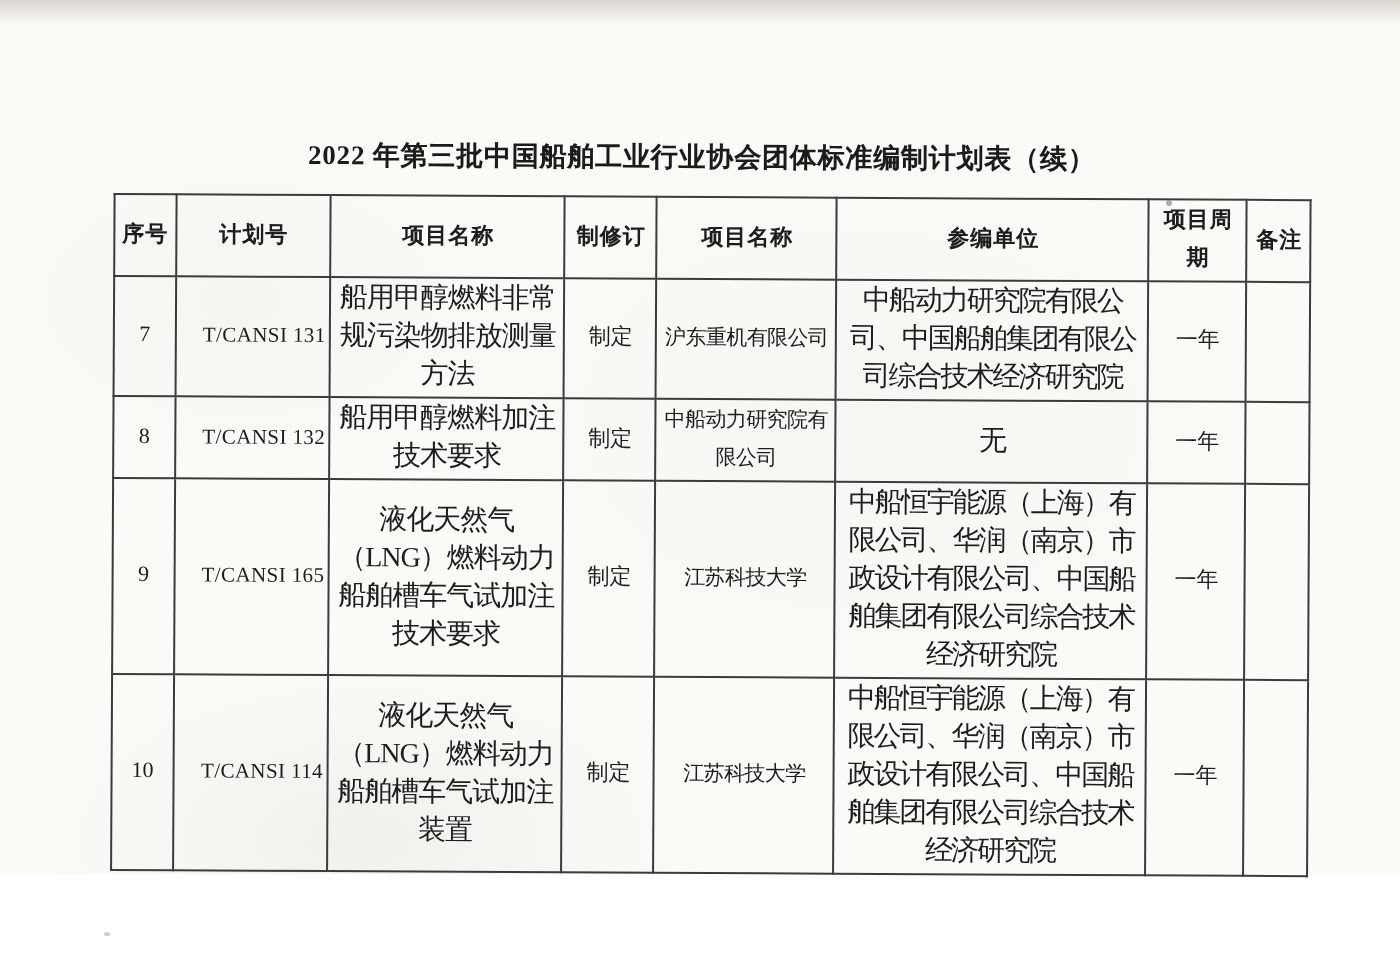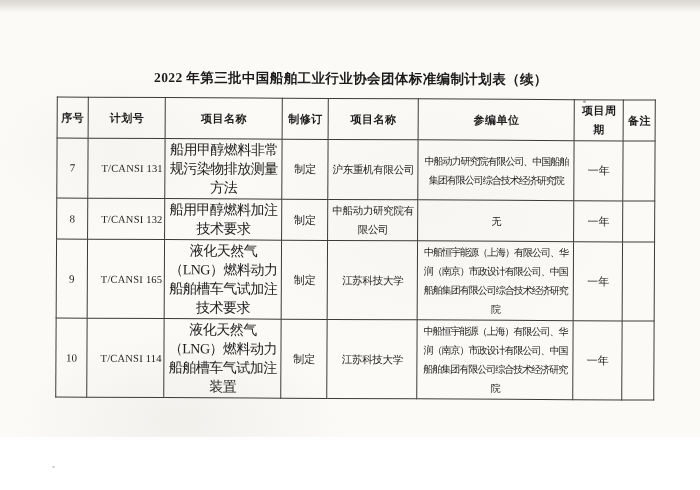--- a/index.html
+++ b/index.html
@@ -80,21 +80,21 @@
   td.cell-name {
     font-size: 14px;
     letter-spacing: -0.5px;
     line-height: 19px;
   }
   td.cell-chief {
     font-size: 10.5px;
     letter-spacing: -0.3px;
   }
   td.cell-part {
-    font-size: 10px;
+    font-size: 14px;
     letter-spacing: -1px;
     line-height: 19px;
   }
   .speck {
     position: absolute;
     border-radius: 50%;
     background: #6f6f6f;
   }
   .speck-1 { left: 583px; top: 100px; width: 3px; height: 3px; opacity: 0.55; }
   .speck-2 { left: 52px;  top: 466px; width: 3px; height: 2px; opacity: 0.35; }

